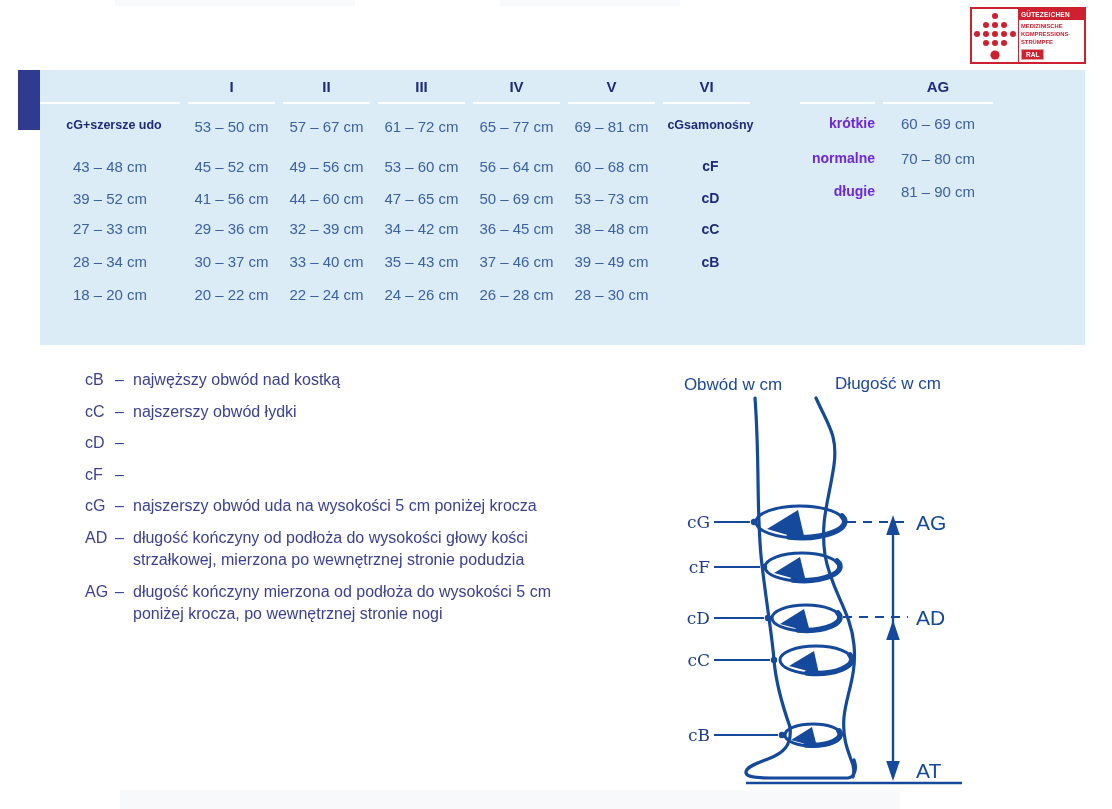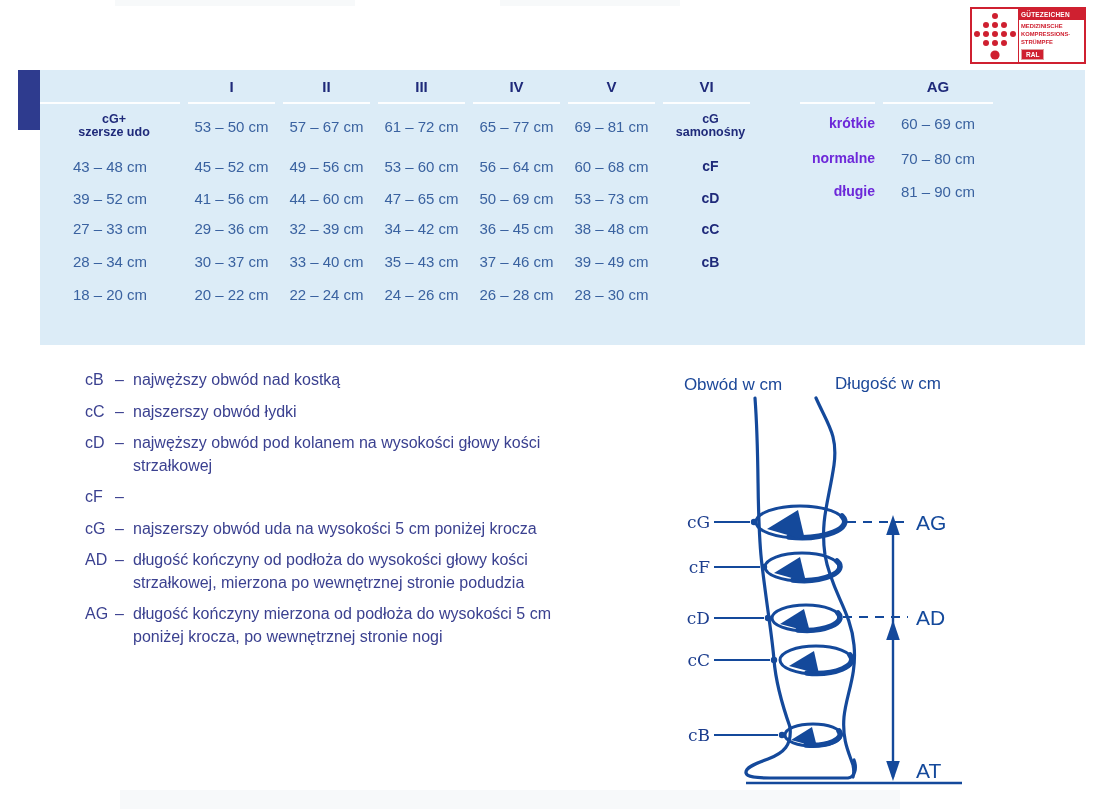--- a/index.html
+++ b/index.html
@@ -27,21 +27,21 @@
   .badge-ral{margin:0 0 2px 2px;align-self:flex-start;background:#cf2030;color:#fff;
              font-size:6.5px;font-weight:bold;padding:1px 4px;border:1px solid #e0a0a0;}
 
   
   .tablebg{position:absolute;left:40px;top:70px;width:1045px;height:275px;background:#dcecf7;}
   .size-grid{position:absolute;left:40px;top:70px;display:grid;
              grid-template-columns:140px repeat(6,87px);column-gap:8px;
              grid-template-rows:34px 44px 36px 28px 33px 33px 33px;}
   .hdr-cell{display:flex;align-items:center;justify-content:center;color:#1f2a7a;
             font-weight:bold;font-size:15px;border-bottom:2px solid rgba(255,255,255,0.92);}
-  .row-label{display:flex;flex-direction:column;align-items:center;justify-content:center;
+  .row-label{display:flex;flex-direction:row;align-items:center;justify-content:center;
              color:#1f2a7a;font-weight:bold;font-size:14px;line-height:14px;text-align:center;margin-left:8px;}
   .row-label.two{font-size:12.5px;line-height:13.5px;}
   .val-cell{display:flex;align-items:center;justify-content:center;color:#3a62a0;font-size:15px;}
 
   
   .ag-grid{position:absolute;left:800px;top:70px;display:grid;
            grid-template-columns:75px 110px;column-gap:8px;
            grid-template-rows:34px 38px 32px 34px;}
   .ag-label{display:flex;align-items:center;justify-content:flex-end;color:#6d28d9;
             font-weight:bold;font-size:14px;}
@@ -193,21 +193,20 @@
       <span class="ltext">najwęższy obwód nad kostką</span>
     </div>
     <div class="legend-item">
       <span class="abbr">cC</span>
       <span class="dash">–</span>
       <span class="ltext">najszerszy obwód łydki</span>
     </div>
     <div class="legend-item">
       <span class="abbr">cD</span>
       <span class="dash">–</span>
-      <span class="ltext">najwęższy obwód pod kolanem na wysokości głowy kości strzałkowej</span>
     </div>
     <div class="legend-item">
       <span class="abbr">cF</span>
       <span class="dash">–</span>
     </div>
     <div class="legend-item">
       <span class="abbr">cG</span>
       <span class="dash">–</span>
       <span class="ltext">najszerszy obwód uda na wysokości 5 cm poniżej krocza</span>
     </div>

